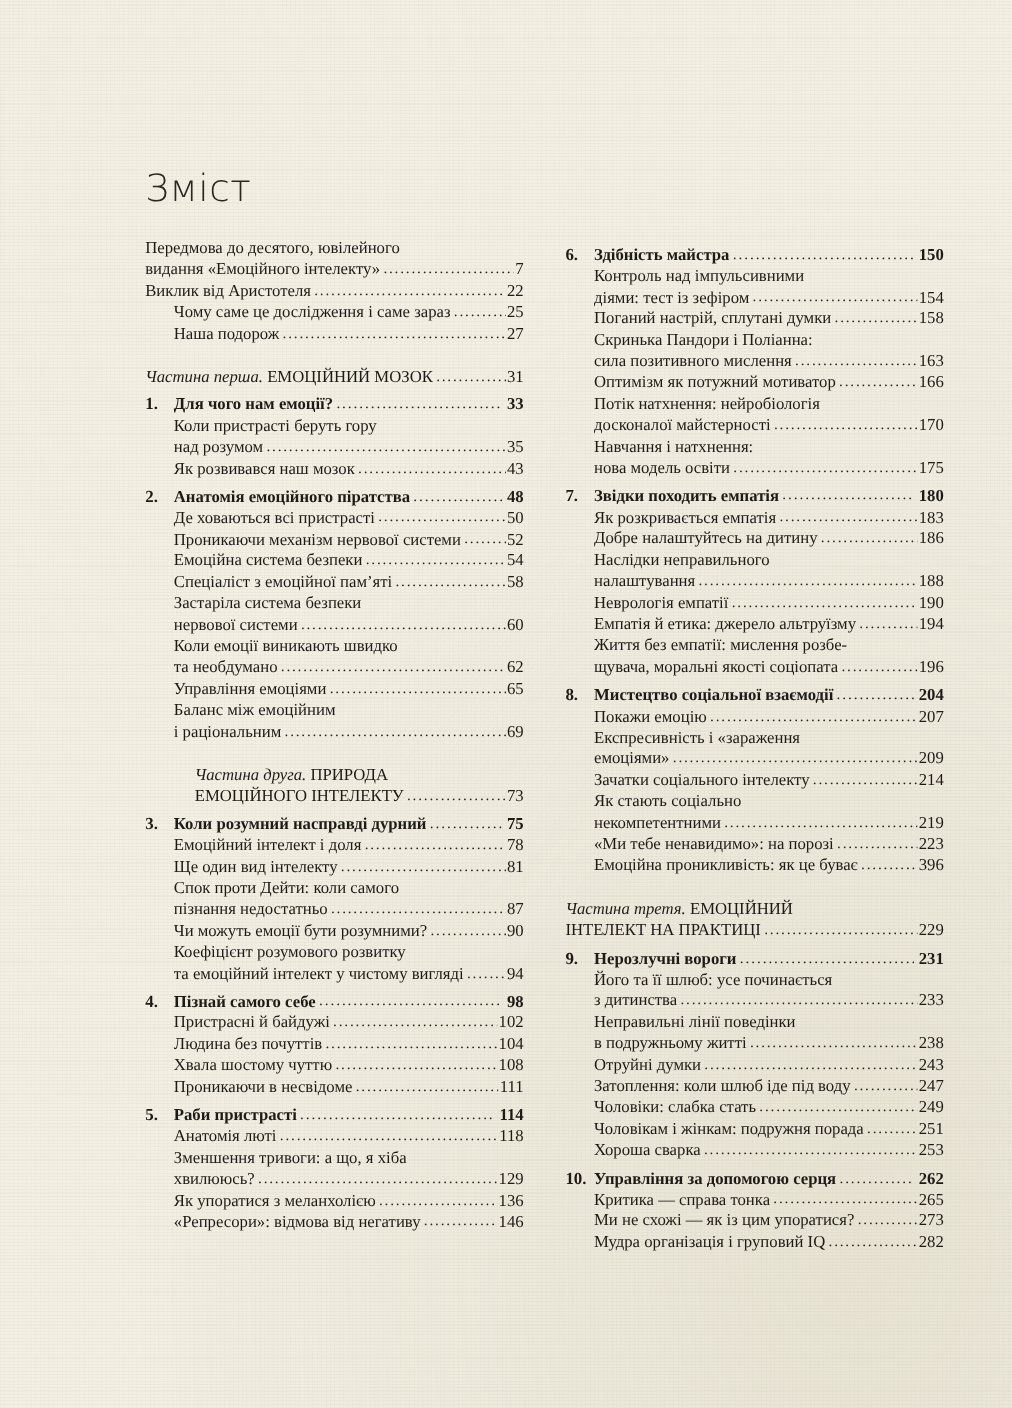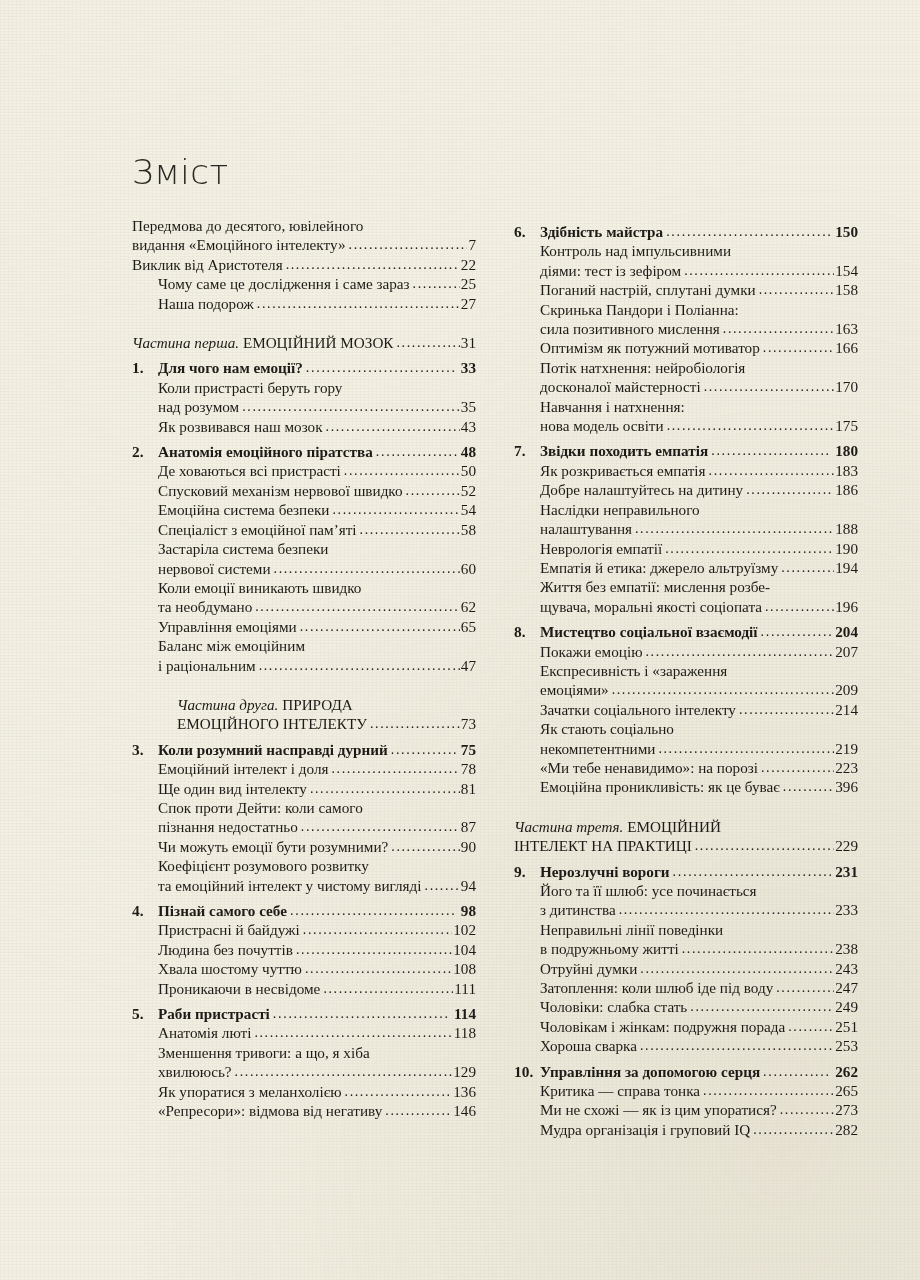--- a/index.html
+++ b/index.html
@@ -176,21 +176,21 @@
         </div>
         <div>
           <div class="entry sub">
             <span class="txt">Де ховаються всі пристрасті</span>
             <span class="dots">...........................................................................</span>
             <span class="pg">50</span>
           </div>
         </div>
         <div>
           <div class="entry sub">
-            <span class="txt">Спусковий механізм нервової швидко</span>
+            <span class="txt">Проникаючи механізм нервової системи</span>
             <span class="dots">...........................................................................</span>
             <span class="pg">52</span>
           </div>
         </div>
         <div>
           <div class="entry sub">
             <span class="txt">Емоційна система безпеки</span>
             <span class="dots">...........................................................................</span>
             <span class="pg">54</span>
           </div>
@@ -229,21 +229,21 @@
             <span class="pg">65</span>
           </div>
         </div>
         <div>
           <div class="cont sub">
             <span class="txt">Баланс між емоційним</span>
           </div>
           <div class="entry sub">
             <span class="txt">і раціональним</span>
             <span class="dots">...........................................................................</span>
-            <span class="pg">47</span>
+            <span class="pg">69</span>
           </div>
         </div>
         <div style="margin-top: 20px; margin-bottom: 4px; margin-left: 45px;">
           <div class="cont">
             <span class="txt"><i>Частина друга. </i><span>ПРИРОДА</span></span>
           </div>
           <div class="entry part-final">
             <span class="txt">ЕМОЦІЙНОГО ІНТЕЛЕКТУ</span>
             <span class="dots">...........................................................................</span>
             <span class="pg">73</span>

